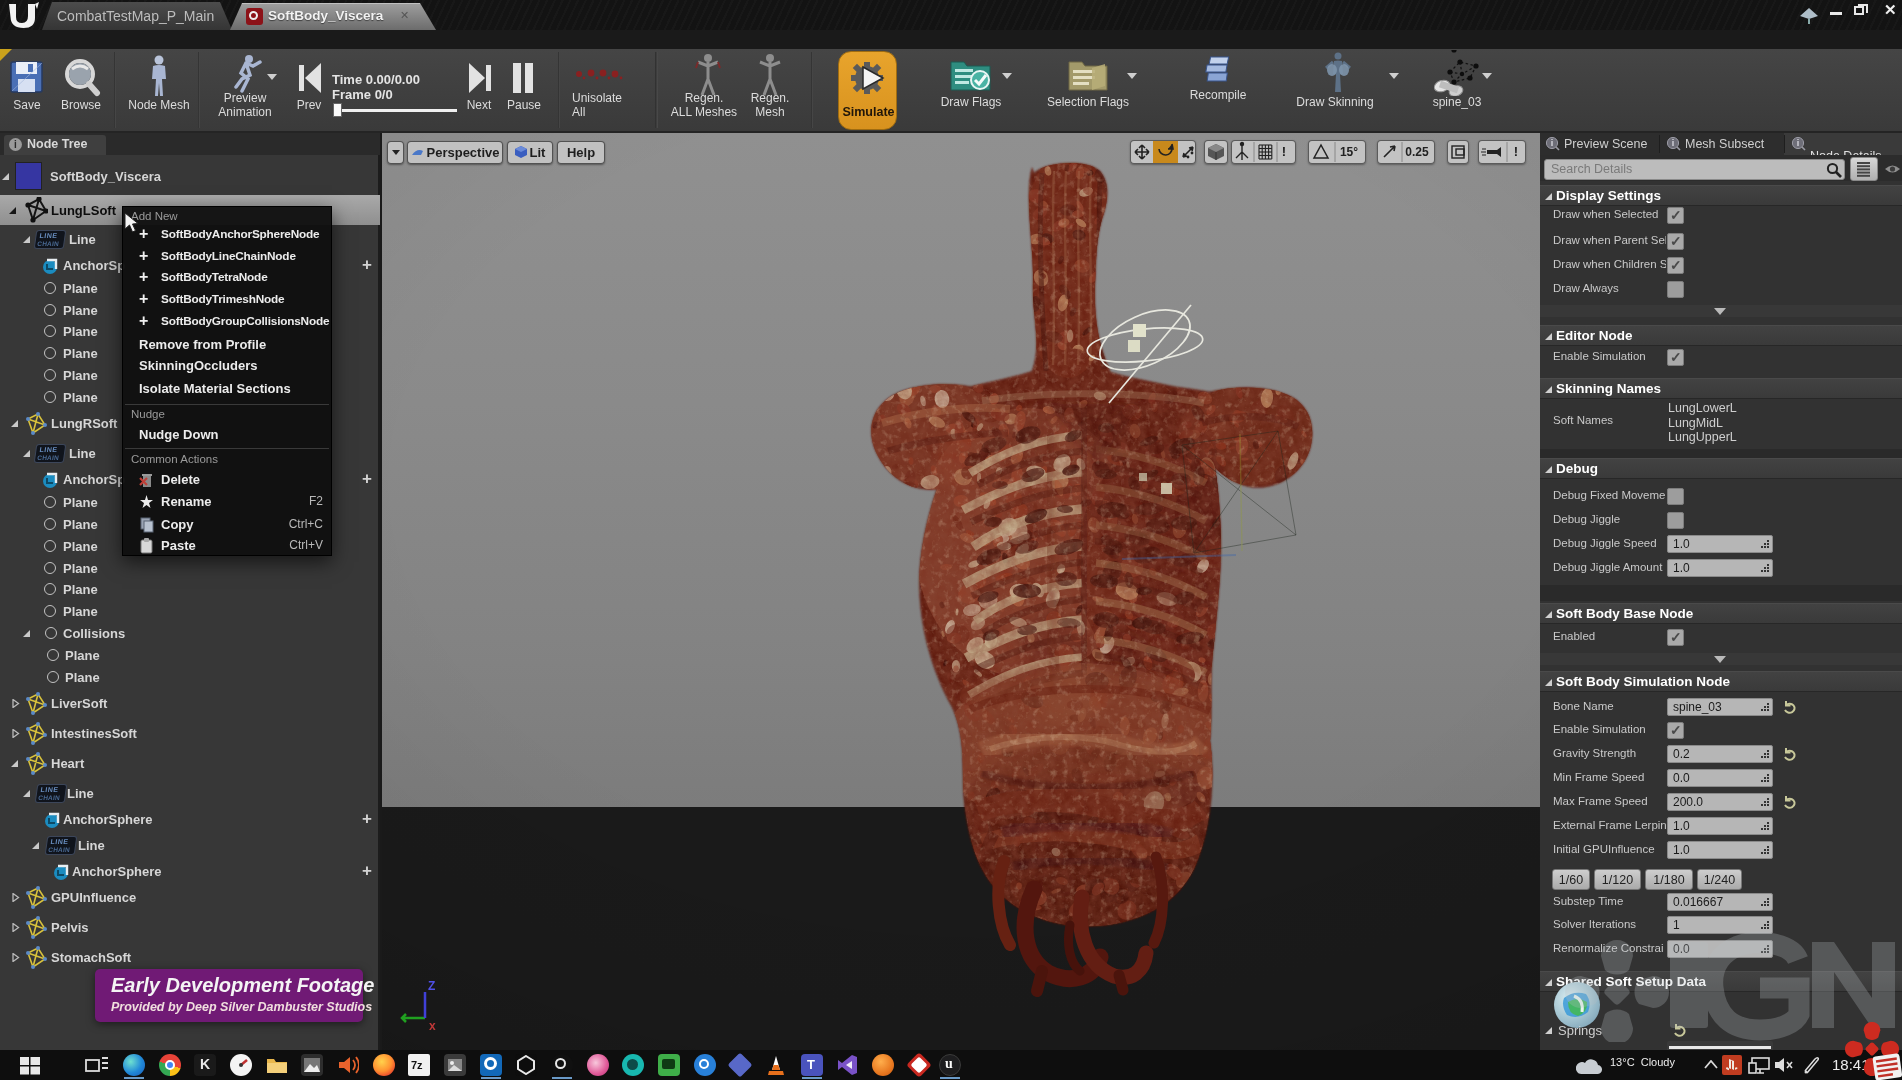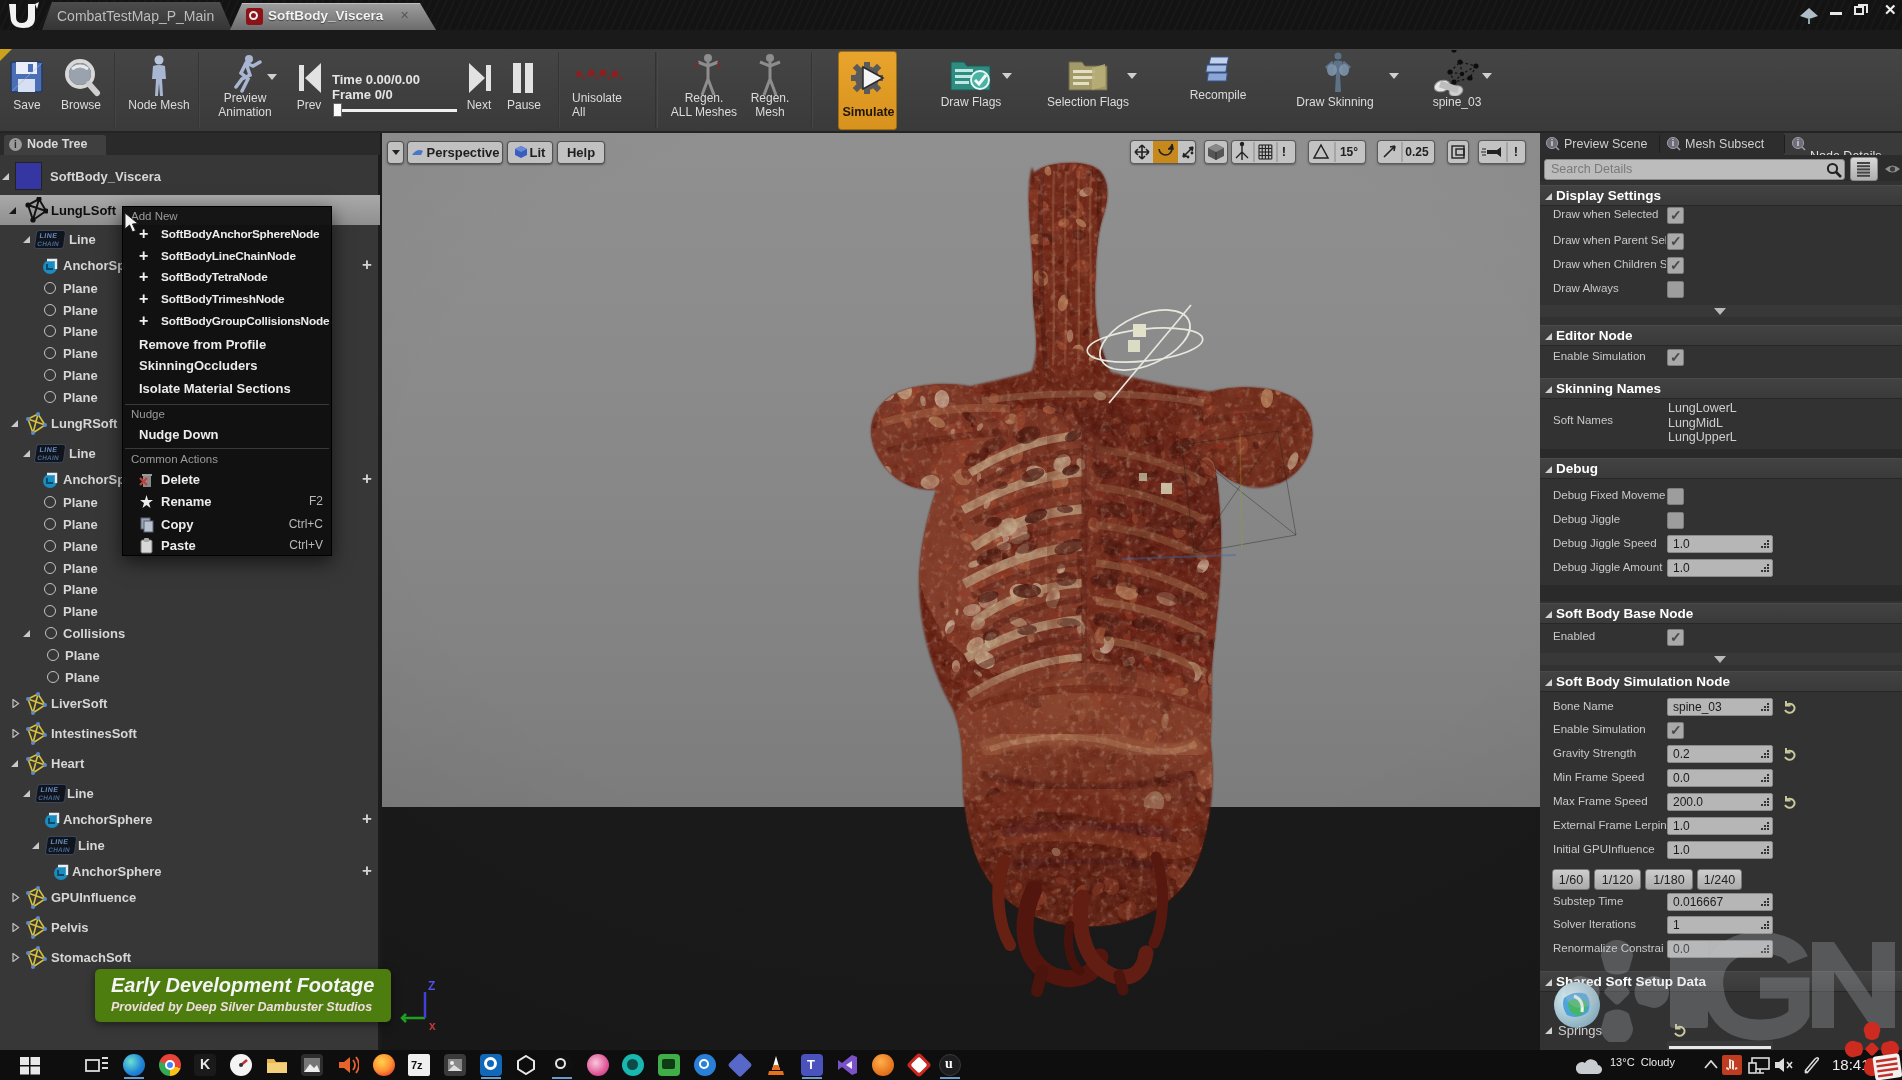--- a/index.html
+++ b/index.html
@@ -134,21 +134,21 @@
  <path d="M3 9 L1 15 M23 9 L25 15" stroke="#7a2a2a" stroke-width="2"></path>
 </svg>
 <div class="abs tlab" style="left:662px;top:42px;width:84px">Regen.<br>ALL Meshes</div>
 <svg class="abs" style="left:757px;top:4px" width="26" height="44" viewBox="0 0 26 44">
  <circle cx="13" cy="5" r="4" fill="#8d8d8d"></circle>
         <path d="M13 9 L13 26 M13 13 L3 9 M13 13 L23 9 M13 26 L7 42 M13 26 L19 42" stroke="#8d8d8d" stroke-width="3" fill="none"></path>
 </svg>
 <div class="abs tlab" style="left:744px;top:42px;width:52px">Regen.<br>Mesh</div>
 <div class="tsep" style="left:811px"></div>
 </div>
-    <div class="abs" style="left:838px;top:51px;width:59px;height:79px;background:linear-gradient(#e8a42c,#d8921e);border-radius:3px;border:1px solid #a06c10">
+    <div class="abs" style="left:838px;top:51px;width:59px;height:79px;background:linear-gradient(#e8a42c,#d8921e);border-radius:13px;border:1px solid #a06c10">
 <svg class="abs" style="left:11px;top:7px" width="38" height="38" viewBox="0 0 38 38">
  <circle cx="17" cy="19" r="12" fill="#5a5a5a"></circle>
  <g fill="#5a5a5a">
           <rect x="14" y="3" width="6" height="6"></rect>
           <rect x="14" y="29" width="6" height="6"></rect>
           <rect x="1" y="16" width="6" height="6"></rect>
           <rect x="27" y="16" width="6" height="6"></rect>
           <rect x="4" y="6" width="6" height="6" transform="rotate(45 7 9)"></rect>
           <rect x="24" y="6" width="6" height="6" transform="rotate(45 27 9)"></rect>
           <rect x="4" y="26" width="6" height="6" transform="rotate(45 7 29)"></rect>
@@ -1435,21 +1435,21 @@
       <svg class="abs" style="left:16px;top:331px" width="15" height="16" viewBox="0 0 15 16">
         <rect x="2" y="2" width="11" height="13" rx="1.5" fill="#d8d8d8" stroke="#777"></rect>
         <rect x="5" y="0" width="5" height="4" rx="1" fill="#a8a8a8"></rect>
       </svg>
       <div class="ctxitem" style="left:38px;top:331px">Paste</div>
       <div class="ctxkey" style="top:331px">Ctrl+V</div>
     </div>
     <svg class="abs" style="left:124px;top:212px" width="16" height="22" viewBox="0 0 16 22">
       <path d="M1 1 L1 17 L5.5 13 L8.5 20 L11.5 18.5 L8.5 12 L14 11.5 Z" fill="#f4f4f4" stroke="#222" stroke-width="1"></path>
     </svg>
-<div class="abs" style="left:95px;top:969px;width:296px;height:53px;background:#4d7c0f;border-radius:5px;box-shadow:0 2px 8px rgba(0,0,0,.5)">
+<div class="abs" style="left:95px;top:969px;width:268px;height:53px;background:#701a75;border-radius:5px;box-shadow:0 2px 8px rgba(0,0,0,.5)">
 <div class="abs" style="left:16px;top:5px;font-size:20px;font-weight:700;font-style:italic;color:#f4f4f4;white-space:nowrap">Early Development Footage</div>
 <div class="abs" style="left:16px;top:31px;font-size:12.5px;font-style:italic;font-weight:700;color:#f0dede;white-space:nowrap">Provided by Deep Silver Dambuster Studios</div>
 </div>
 <svg class="abs" style="left:1562px;top:930px;opacity:0.27" width="340" height="112" viewBox="0 0 340 112">
 <g fill="#b8bec2">
 <g transform="translate(55,62)">
 <path d="M0 -52 C10 -52 16 -44 16 -36 L12 -22 C6 -16 -6 -16 -12 -22 L-16 -36 C-16 -44 -10 -52 0 -52Z"></path>
 <path d="M0 52 C-10 52 -16 44 -16 36 L-12 22 C-6 16 6 16 12 22 L16 36 C16 44 10 52 0 52Z"></path>
 <path d="M-52 0 C-52 -10 -44 -16 -36 -16 L-22 -12 C-16 -6 -16 6 -22 12 L-36 16 C-44 16 -52 10 -52 0Z"></path>
 <path d="M52 0 C52 10 44 16 36 16 L22 12 C16 6 16 -6 22 -12 L36 -16 C44 -16 52 -10 52 0Z"></path>

